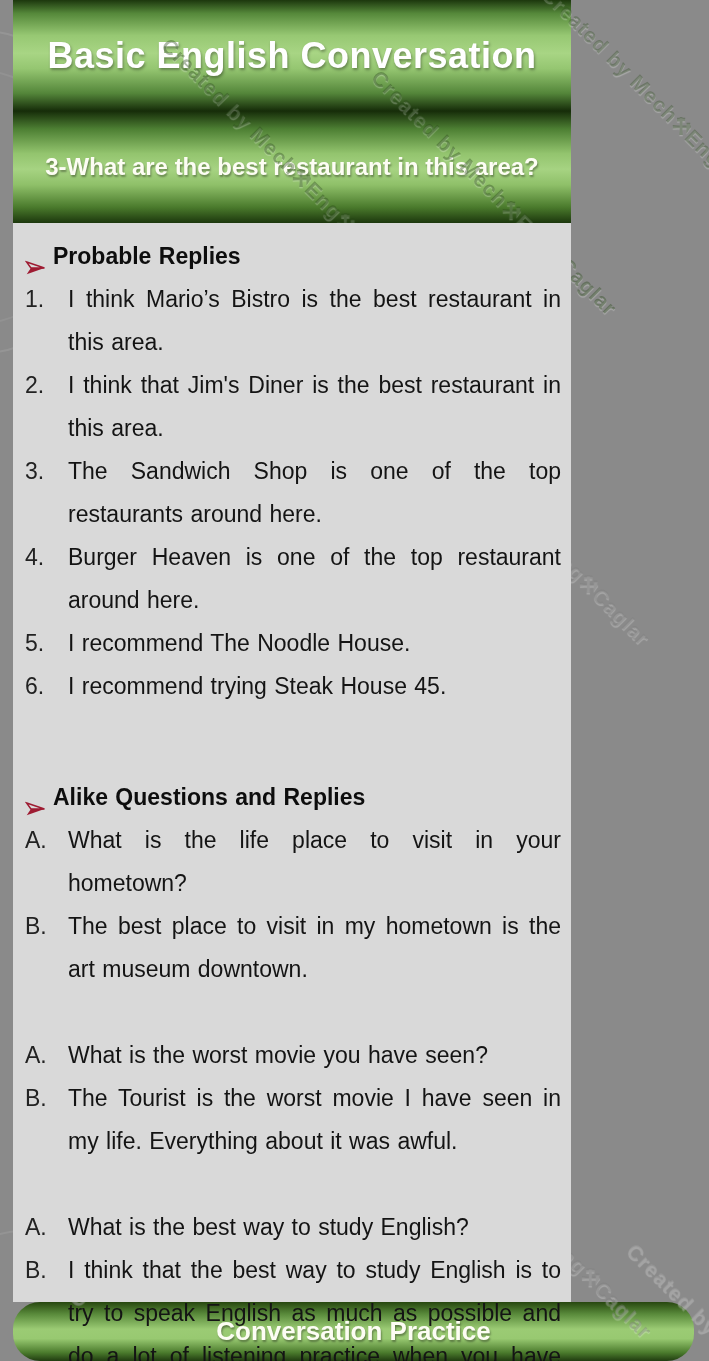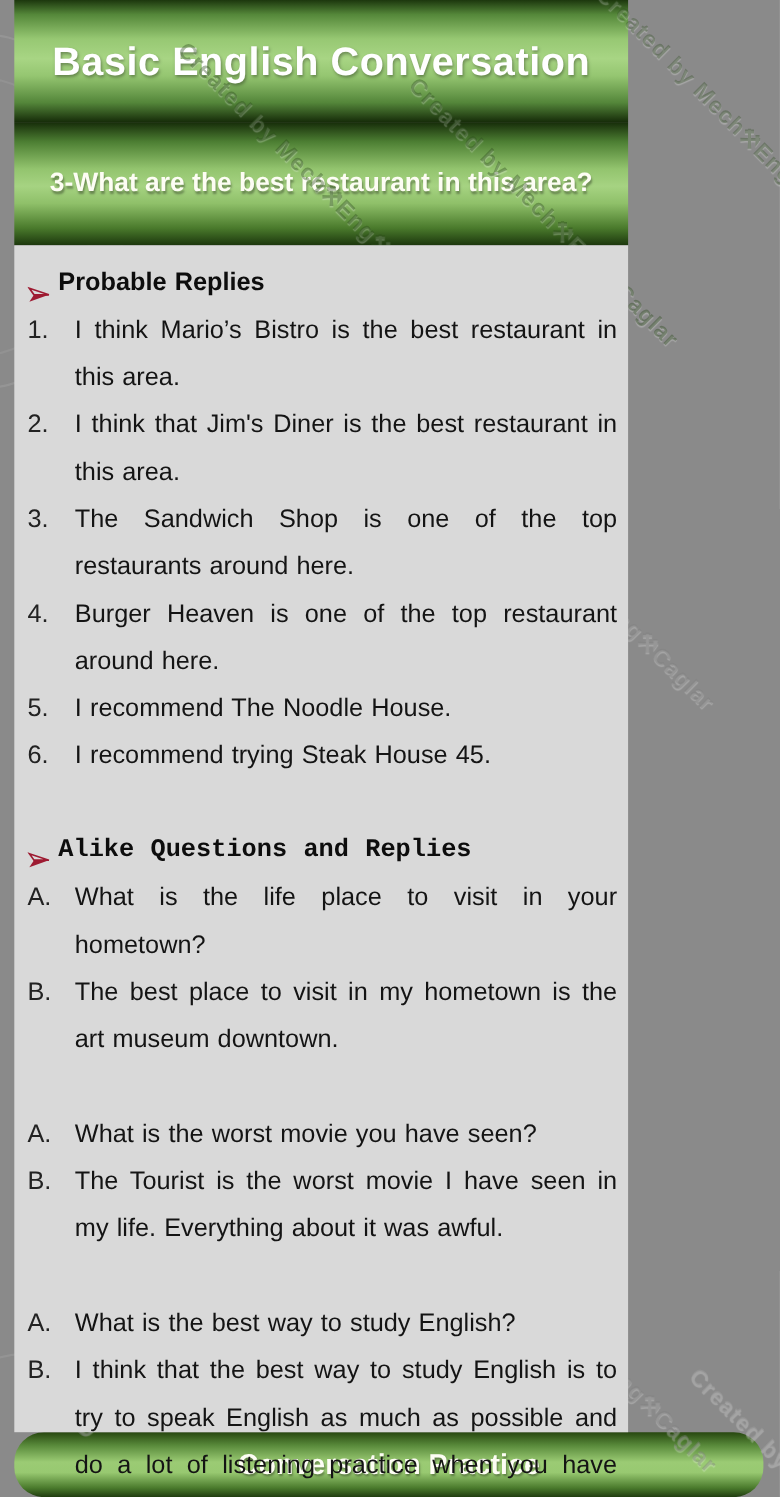--- a/index.html
+++ b/index.html
@@ -39,21 +39,21 @@
     height:1079px;background:#d9d9d9;
     box-sizing:border-box;padding:12px 0 0 0;
     color:#141414;font-size:23px;line-height:43px;word-spacing:1px;
   }
   .sec-head{position:relative;padding-left:40px;font-weight:bold;color:#0d0d0d;}
   .sec-head .arrow{position:absolute;left:12px;top:13px;width:22px;height:18px;}
   .li{position:relative;padding-left:55px;padding-right:10px;}
   .li .marker{position:absolute;left:12px;top:0;color:#222222;}
   .li .txt{text-align:justify;text-align-last:left;}
   .spacer43{height:43px;}
-  #section-alike{margin-top:43px;font-family:Liberation Mono, monospace;}
+  #section-alike{margin-top:68px;}
 
   #band-footer{
     position:absolute;left:0;bottom:0;width:681px;height:59px;
     background:linear-gradient(180deg,#27470f 0%,#58893a 20%,#9bcb74 46%,#98c971 62%,#4a7a2c 86%,#203c10 100%);
     display:flex;align-items:center;justify-content:center;border-radius:27px;
   }
   #band-footer .band-text{
     color:#fdfdf4;font-size:26px;font-weight:bold;
     text-shadow:1px 2px 2px rgba(0,0,0,0.35);
   }

